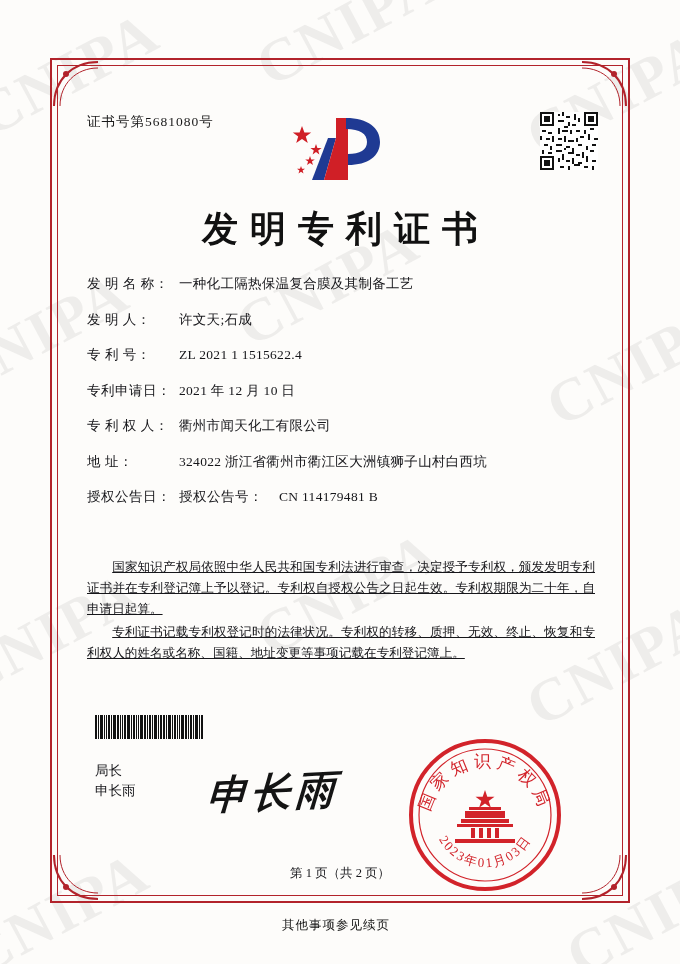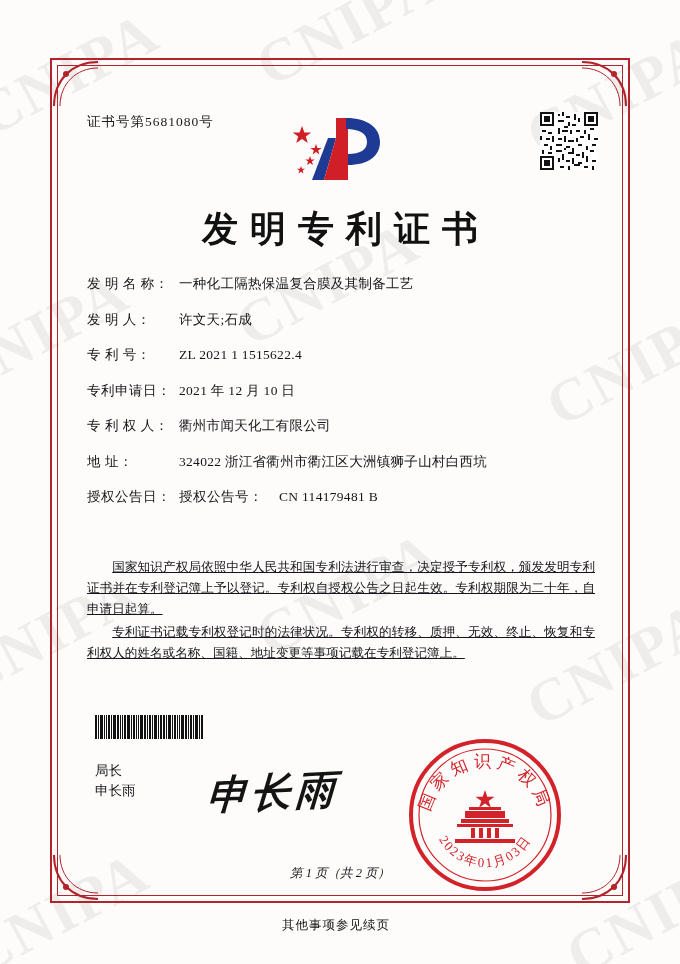--- a/index.html
+++ b/index.html
@@ -193,21 +193,20 @@
     height: 160px;
   }
   .page-num {
     position: absolute;
     left: 0;
     right: 0;
     top: 800px;
     text-align: center;
     font-size: 12.5px;
     color: #16161a;
-    font-style: italic;
   }
   .footer-note {
     position: absolute;
     left: 0;
     right: 8px;
     top: 917px;
     text-align: center;
     font-size: 12.5px;
     color: #111;
     letter-spacing: 1px;

